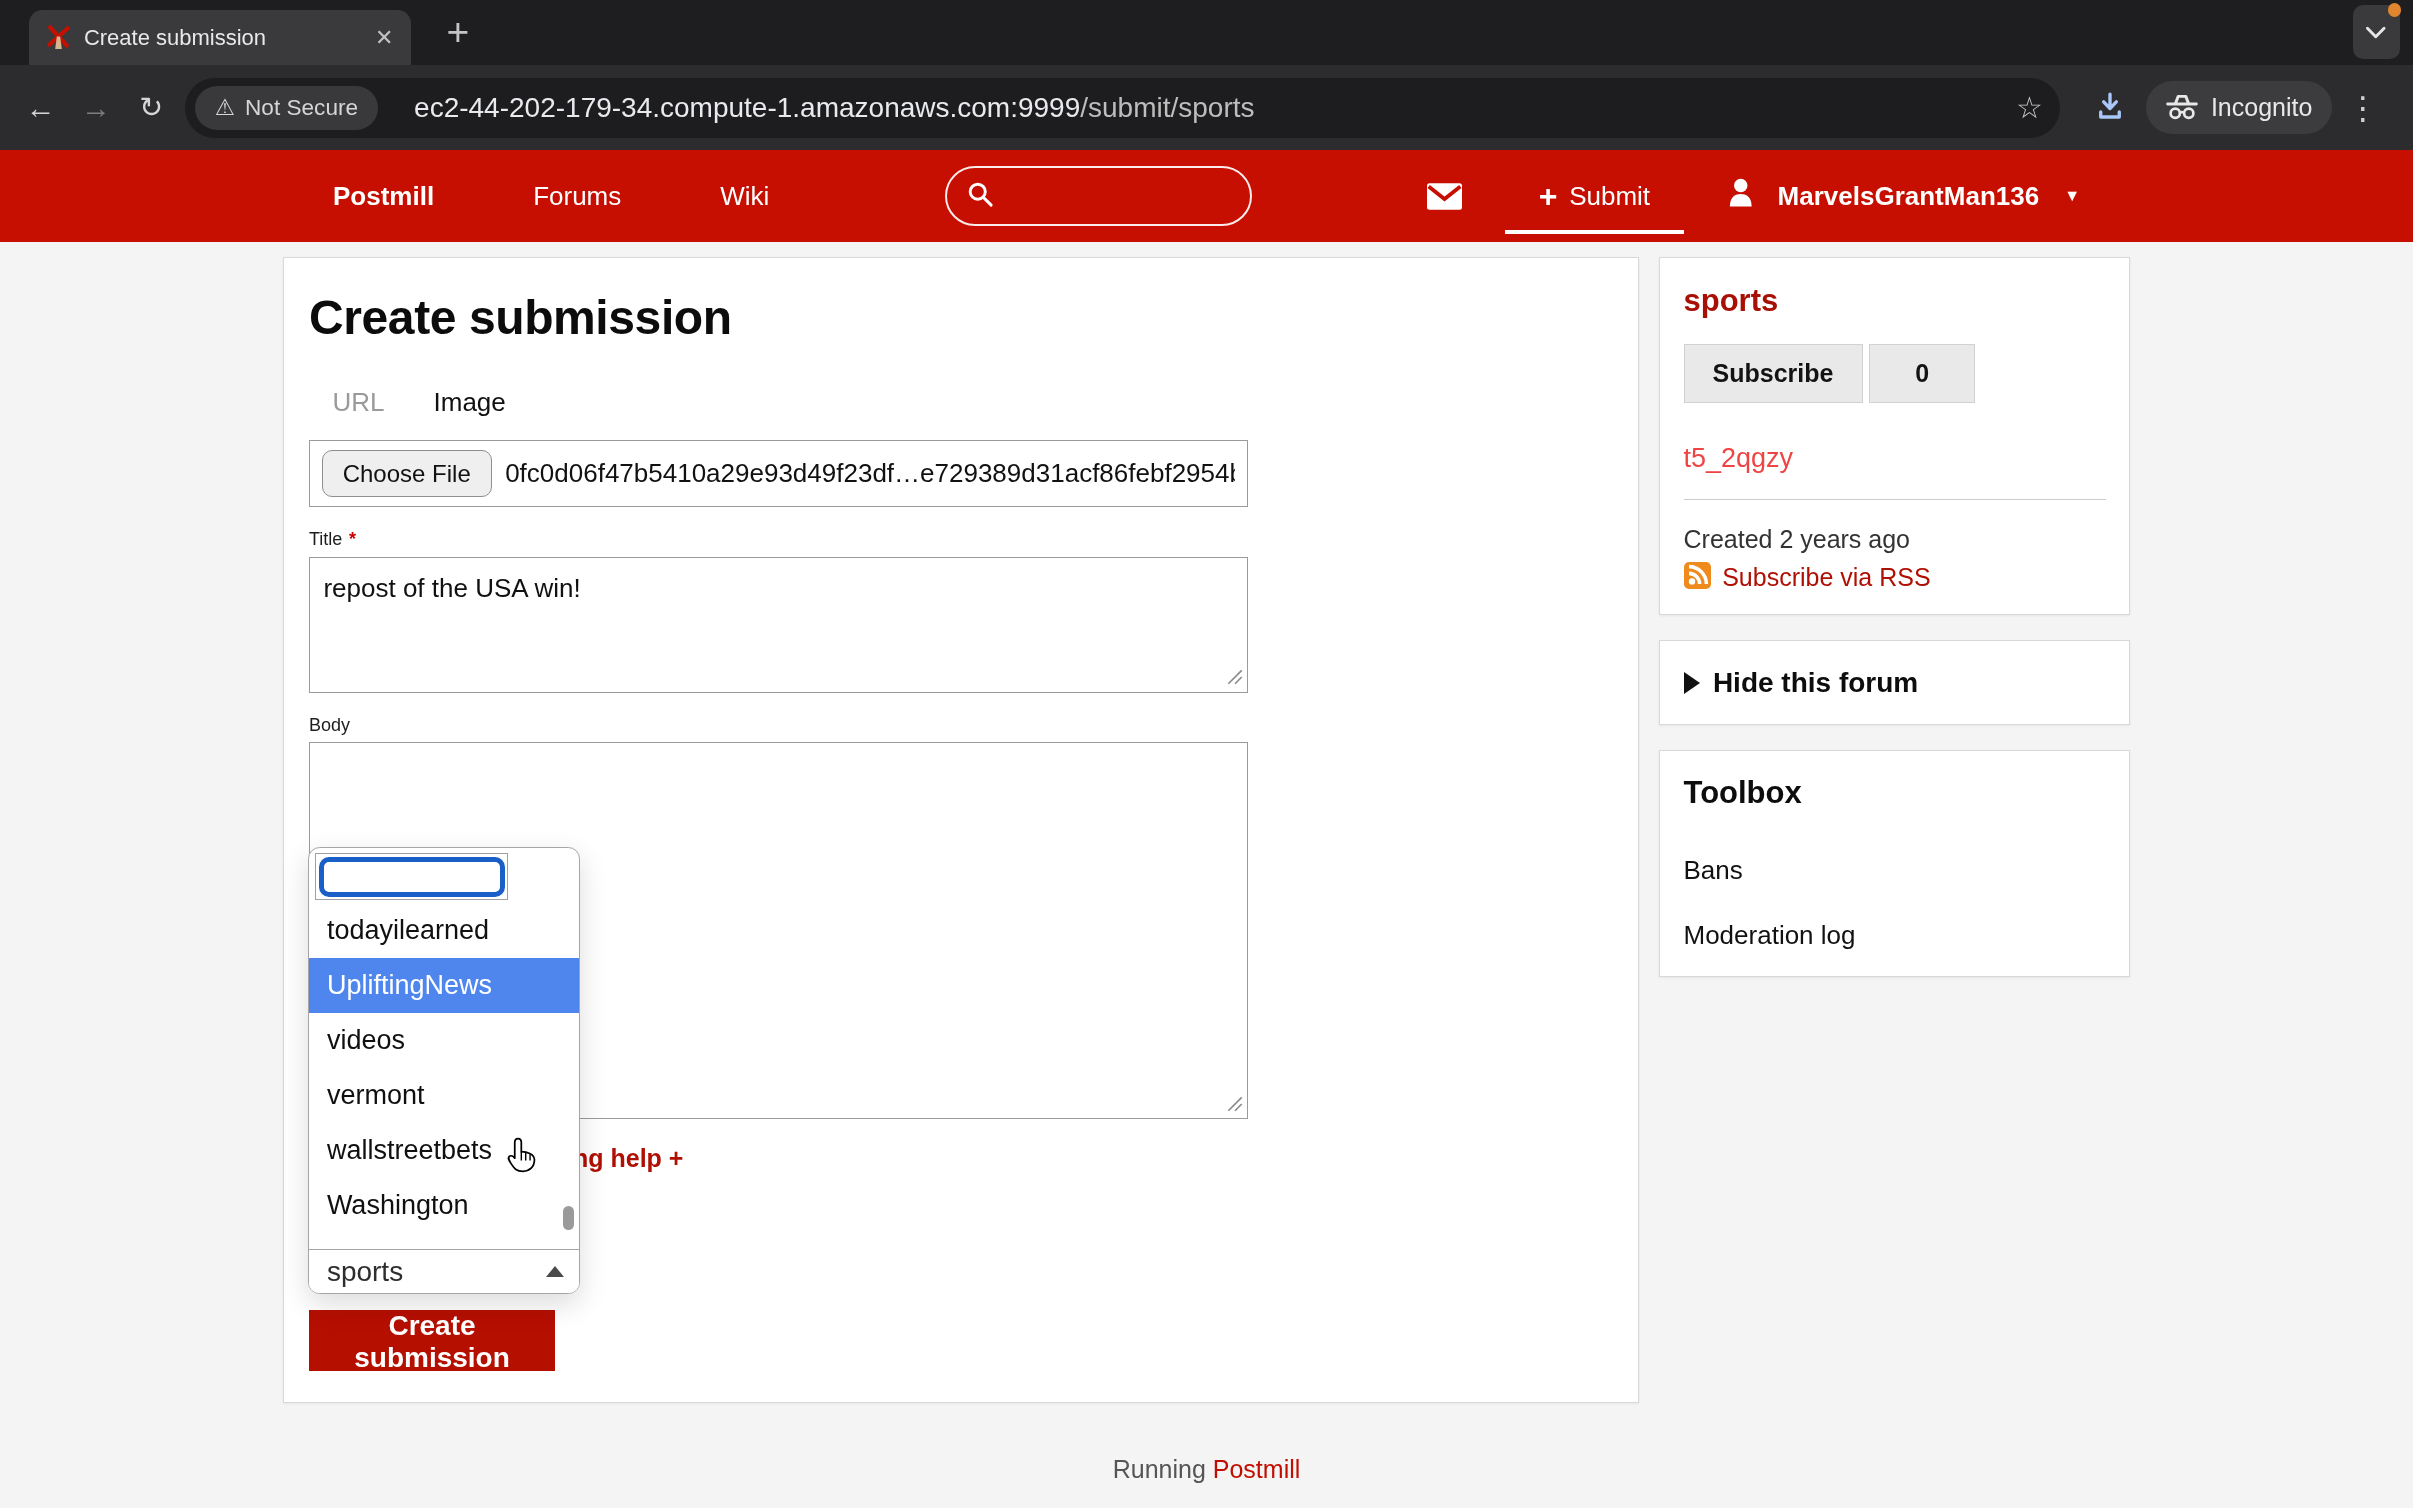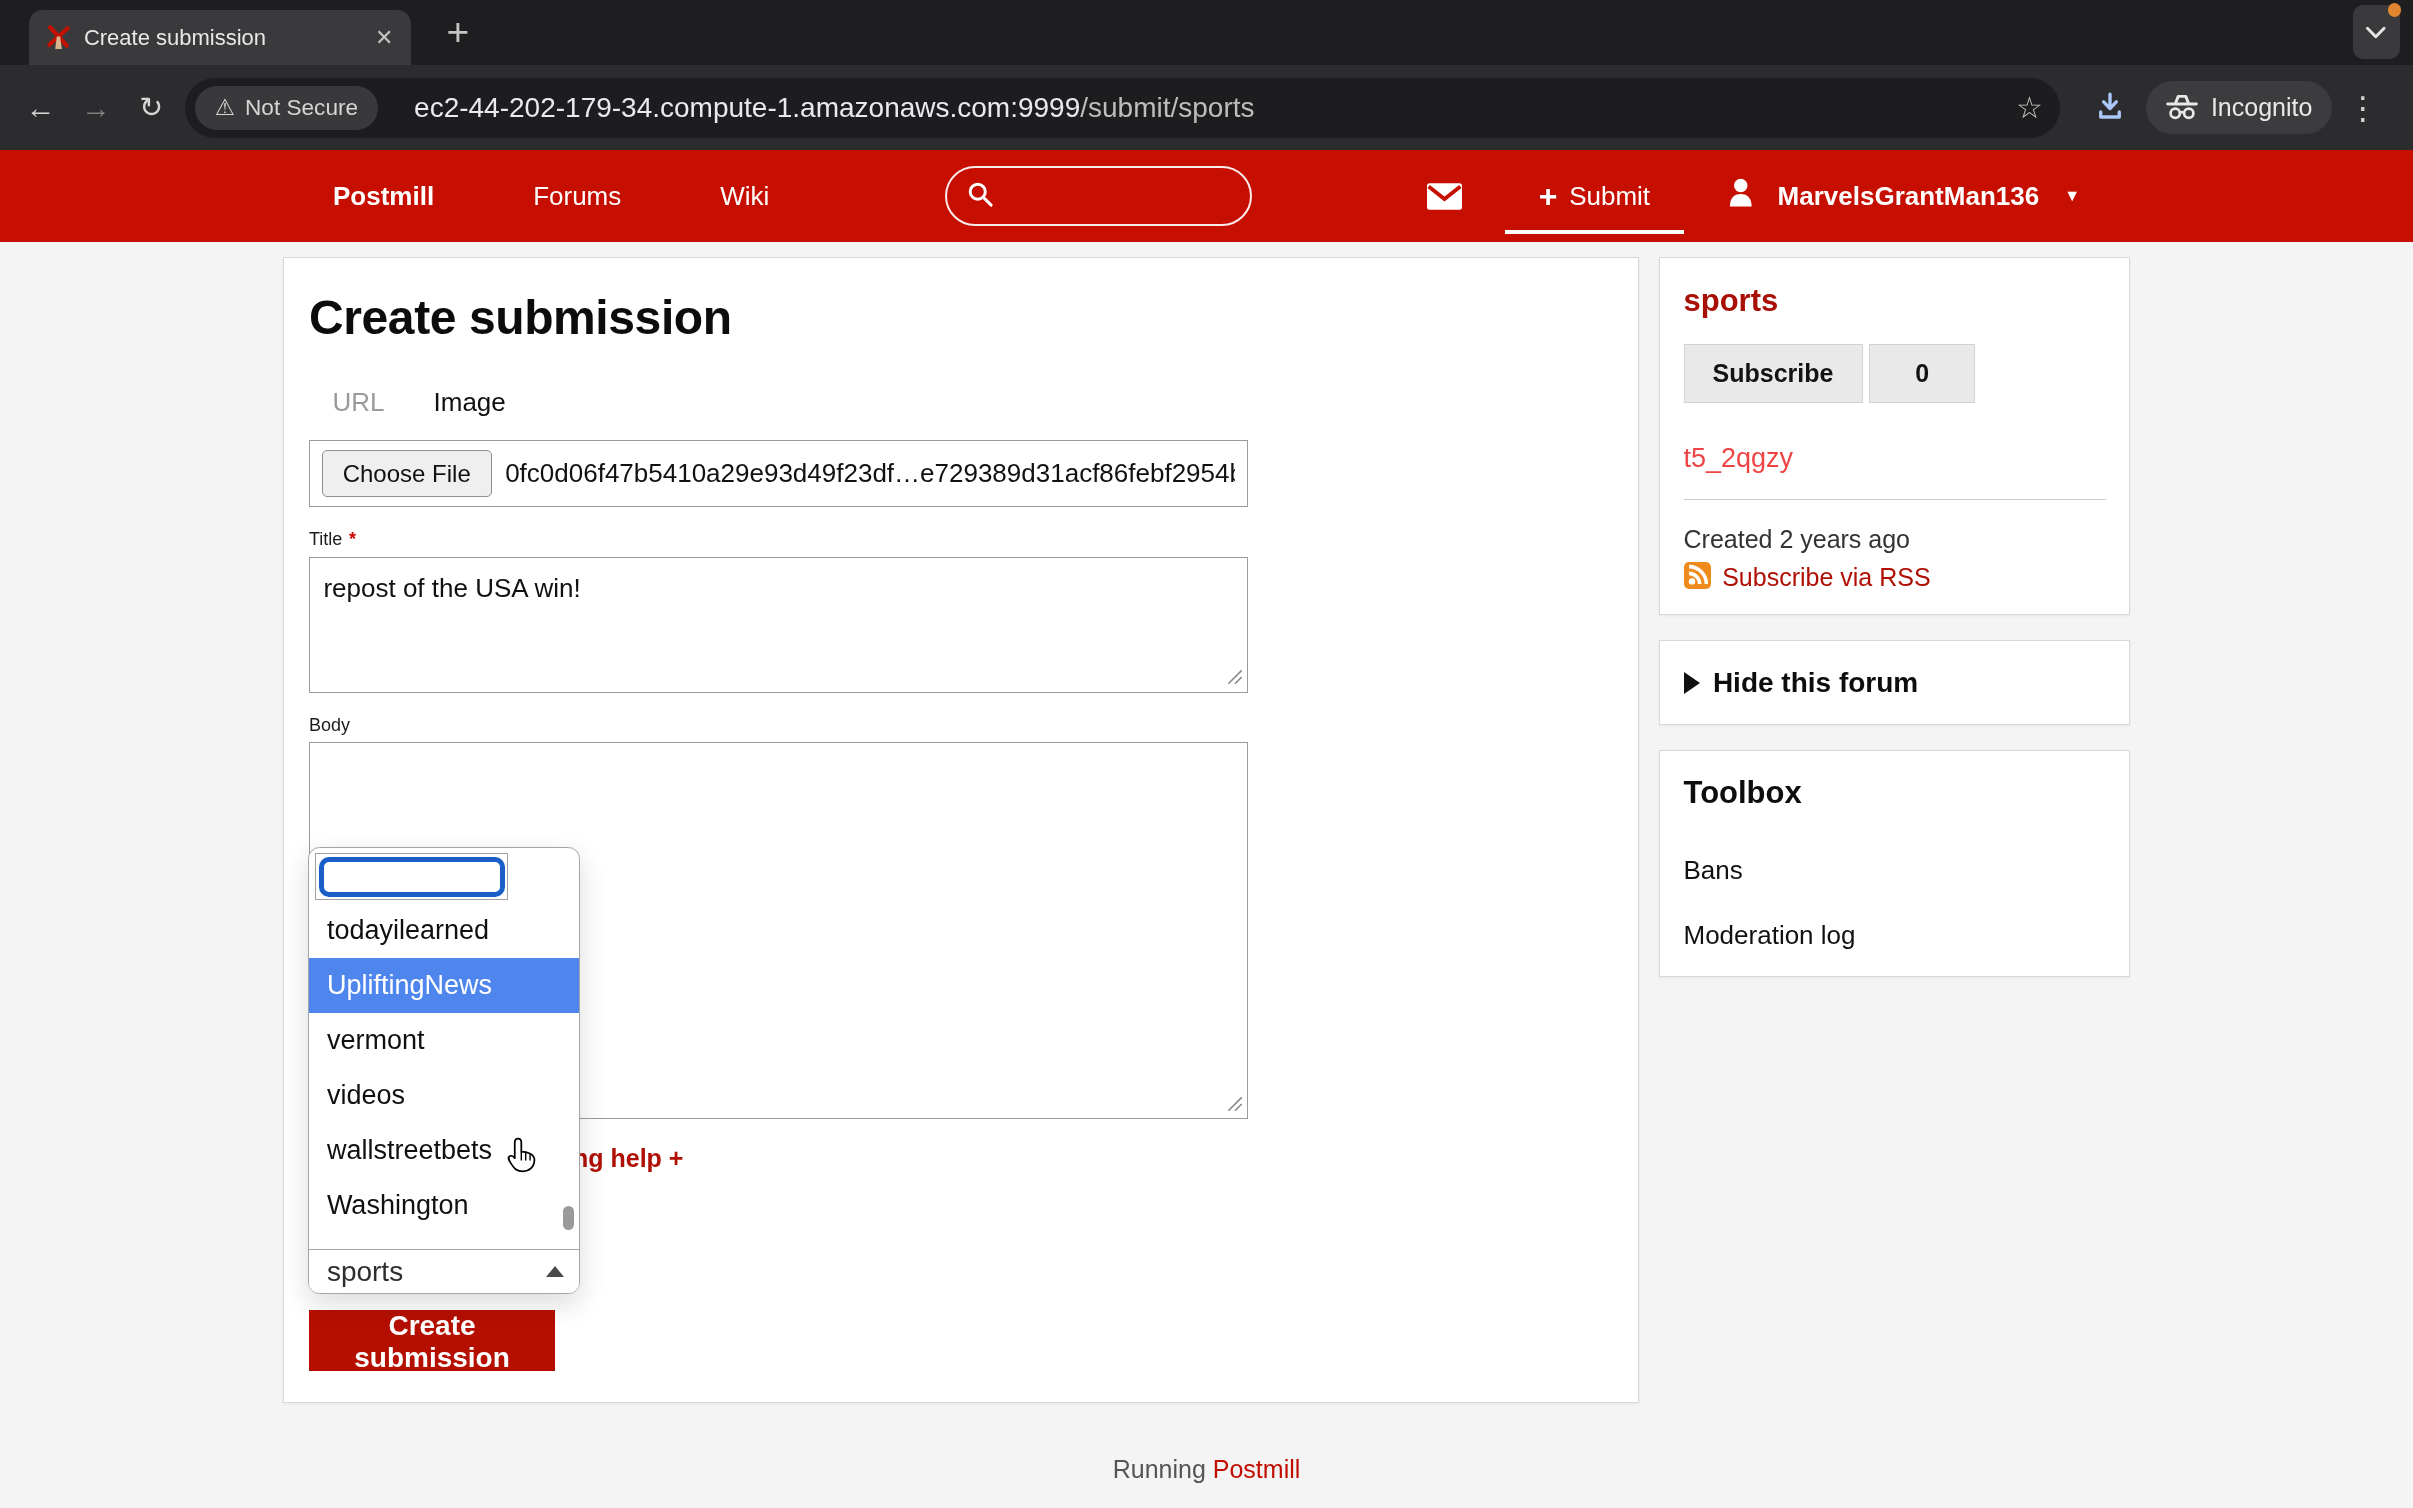--- a/index.html
+++ b/index.html
@@ -61,21 +61,21 @@
 
   .main-card { position:relative; width:1356px; min-height:1146px; padding:0 25px 23.5px; }
   .page-h1 { margin-top:32px; font-size:48px; font-weight:700; color:#0c0c0c; letter-spacing:-0.4px; }
   .type-tabs { margin-top:42px; display:flex; gap:49px; padding-left:23.5px; }
   .ttab { font-size:26px; }
   .ttab.inactive { color:#9a9a9a; }
   .ttab.active { color:#111; }
 
   .filebox { margin-top:22px; width:939px; height:67px; border:1.7px solid #9b9b9b; background:#fff;
              display:flex; align-items:center; padding:0 11.7px; gap:13.4px; }
-  .filebtn { height:47px; padding:0 20px; background:#efefef; border:1.7px solid #8f8f8f; border-radius:5px;
+  .filebtn { height:47px; padding:0 20px; background:#efefef; border:1.7px solid #8f8f8f; border-radius:10px;
              font-size:24px; color:#111; display:flex; align-items:center; flex:none; }
   .filename { font-size:26px; color:#111; white-space:nowrap; overflow:hidden; }
 
   .field-label { margin-top:22px; font-size:18px; color:#1d1d1d; }
   .req-mark { color:#cc0000; font-weight:700; margin-left:6.7px; }
 
   .ta-wrap { position:relative; margin-top:6.7px; width:939px; border:1.7px solid #9b9b9b; background:#fff; }
   .ta-wrap textarea { width:100%; height:100%; border:none; outline:none; resize:none; font-family:"Liberation Sans", sans-serif;
                       font-size:26px; color:#111; padding:15px 13.4px; background:transparent; display:block; }
   .title-ta { height:136px; }
@@ -277,22 +277,22 @@
 
       <div class="forum-dropdown">
         <div class="dd-search">
           <div class="dd-focus">
             <input value="" style="">
           </div>
         </div>
         <div class="dd-list">
           <div class="dd-item">todayilearned</div>
           <div class="dd-item hl">UpliftingNews</div>
+          <div class="dd-item">videos</div>
           <div class="dd-item">vermont</div>
-          <div class="dd-item">videos</div>
           <div class="dd-item">wallstreetbets</div>
           <div class="dd-item">Washington</div>
         </div>
         <div class="dd-thumb"></div>
         <div class="dd-select">
           <span class="dd-select-value">sports</span>
           <span class="tri-up"></span>
         </div>
       </div>
     </div>

